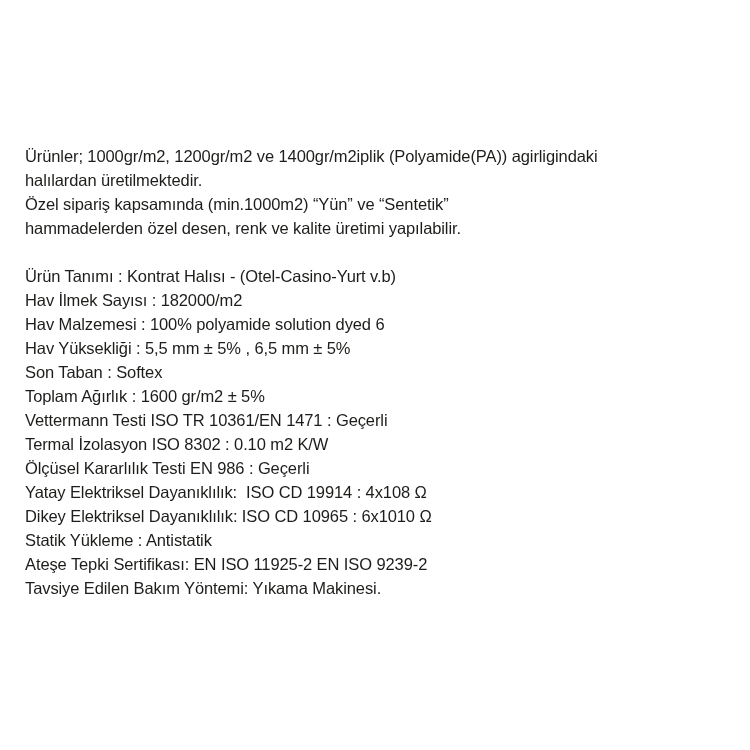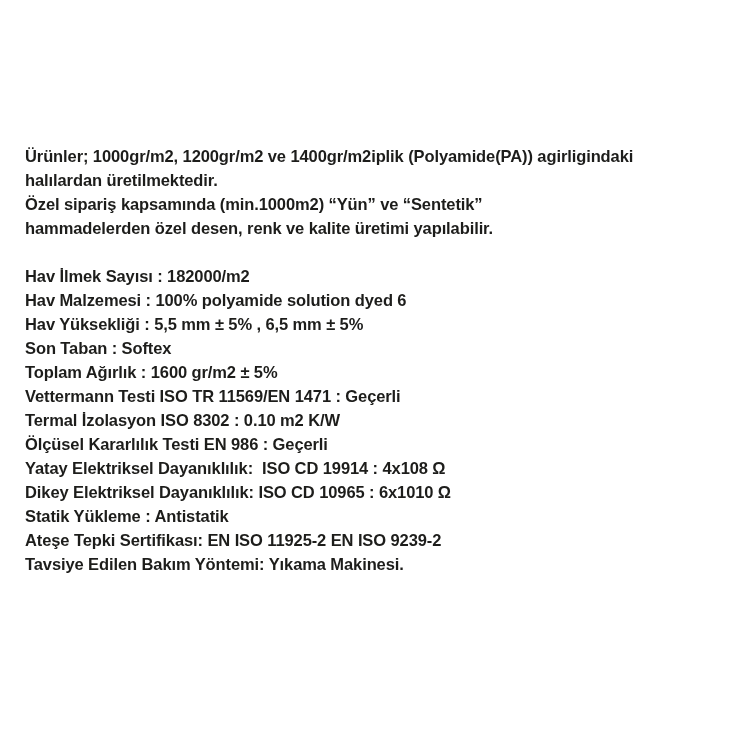--- a/index.html
+++ b/index.html
@@ -13,21 +13,21 @@
     overflow: hidden;
     position: relative;
     font-family: "Liberation Sans", "DejaVu Sans", sans-serif;
   }
   .doc {
     position: absolute;
     left: 25px;
     top: 144px;
     width: 710px;
     color: #1d1d1b;
-    font-weight: 700;
+    font-weight: 400;
     font-size: 16.5px;
     line-height: 24px;
     letter-spacing: -0.1px;
   }
   .line {
     white-space: pre;   
     height: 24px;
   }
   .spacer {
     height: 24px;
@@ -40,26 +40,27 @@
   <div class="para">
     <div class="line">Ürünler; 1000gr/m2, 1200gr/m2 ve 1400gr/m2iplik (Polyamide(PA)) agirligindaki</div>
     <div class="line">halılardan üretilmektedir.</div>
     <div class="line">Özel sipariş kapsamında (min.1000m2) “Yün” ve “Sentetik”</div>
     <div class="line">hammadelerden özel desen, renk ve kalite üretimi yapılabilir.</div>
   </div>
 
   <div class="spacer"></div>
 
   <div class="para">
+    <div class="line">Ürün Tanımı : Kontrat Halısı - (Otel-Casino-Yurt v.b)</div>
     <div class="line">Hav İlmek Sayısı : 182000/m2</div>
     <div class="line">Hav Malzemesi : 100% polyamide solution dyed 6</div>
     <div class="line">Hav Yüksekliği : 5,5 mm ± 5% , 6,5 mm ± 5%</div>
     <div class="line">Son Taban : Softex</div>
     <div class="line">Toplam Ağırlık : 1600 gr/m2 ± 5%</div>
-    <div class="line">Vettermann Testi ISO TR 11569/EN 1471 : Geçerli</div>
+    <div class="line">Vettermann Testi ISO TR 10361/EN 1471 : Geçerli</div>
     <div class="line">Termal İzolasyon ISO 8302 : 0.10 m2 K/W</div>
     <div class="line">Ölçüsel Kararlılık Testi EN 986 : Geçerli</div>
     <div class="line">Yatay Elektriksel Dayanıklılık:  ISO CD 19914 : 4x108 Ω</div>
     <div class="line">Dikey Elektriksel Dayanıklılık: ISO CD 10965 : 6x1010 Ω</div>
     <div class="line">Statik Yükleme : Antistatik</div>
     <div class="line">Ateşe Tepki Sertifikası: EN ISO 11925-2 EN ISO 9239-2</div>
     <div class="line">Tavsiye Edilen Bakım Yöntemi: Yıkama Makinesi.</div>
   </div>
 </div>
 

